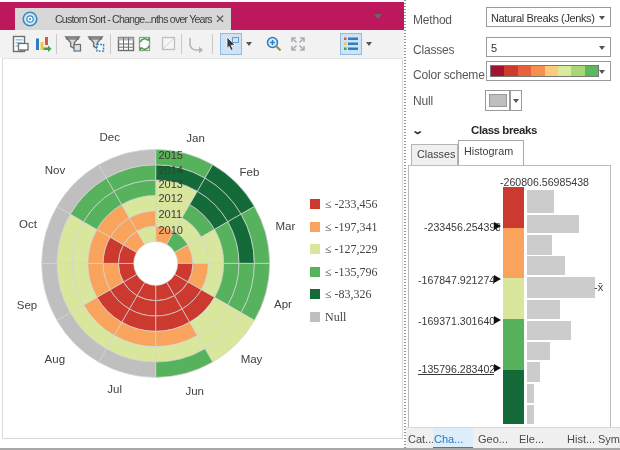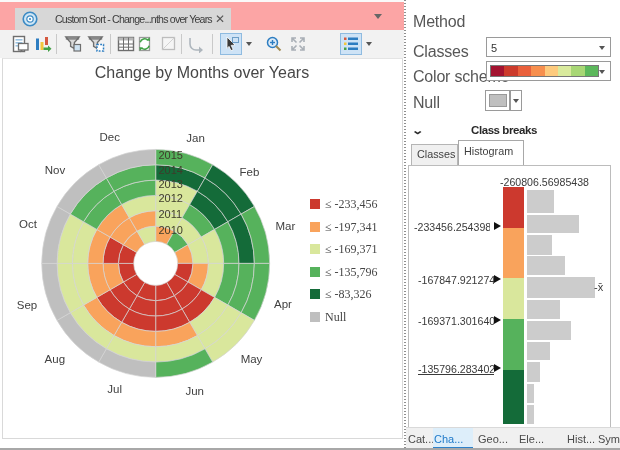--- a/index.html
+++ b/index.html
@@ -1,31 +1,31 @@
 <!DOCTYPE html>
 <html><head>
 <meta charset="utf-8">
 <style>
 * { margin:0; padding:0; box-sizing:border-box; }
 html,body { width:620px; height:450px; font-family:"Liberation Sans", sans-serif; background:#fff; overflow:hidden; }
 .abs { position:absolute; }
 #app { position:relative; width:620px; height:450px; }
-#tabbar { position:absolute; left:0; top:0; width:459px; height:30px; background:#fca5a5;padding-left:12px; }
+#tabbar { position:absolute; left:0; top:0; width:459px; height:30px; background:#be185d;padding-left:12px; }
 #tab { position:absolute; left:15px; top:8px; width:216px; height:22px; background:#d7d7d7; }
 #tab .ticon { position:absolute; left:7px; top:3px; }
 #tab .ttext { position:absolute; left:40px; top:4.5px; font-size:10.6px; letter-spacing:-0.8px; color:#3c3c3c; white-space:nowrap; width:158px; overflow:hidden; }
 #tab .tx { position:absolute; left:200px; top:4px; font-size:12px; color:#555; }
 #tabdd { position:absolute; left:374px; top:14px; width:0; height:0; border-left:4.5px solid transparent; border-right:4.5px solid transparent; border-top:5px solid #666; }
 #toolbar { position:absolute; left:0; top:30px; width:404px; height:28px; background:#f2f2f2; }
 .sep { position:absolute; top:4px; width:1px; height:20px; background:#c9c9c9; }
 #chartpanel { position:absolute; left:2px; top:58px; width:401px; height:381px; background:#fff; border:1px solid #d9d9d9; border-top-color:#e4e4e4; }
 #title { position:absolute; left:0; top:64px; width:404px; text-align:center; font-size:16px; color:#474747; }
 #split { position:absolute; left:404px; top:0; width:2px; height:450px; background-image:repeating-linear-gradient(to bottom,#8f8f8f 0 1px,#ffffff 1px 3px); }
 #rpanel { position:absolute; left:406px; top:0; width:214px; height:450px; background:#fff; }
-.plabel { position:absolute; font-size:16px; letter-spacing:-0.2px; color:#575757; white-space:nowrap; }
+.plabel { position:absolute; font-size:12px; letter-spacing:-0.2px; color:#575757; white-space:nowrap; }
 .dd { position:absolute; background:#fff; border:1px solid #9a9a9a; }
 .ddv { position:absolute; left:4px; top:3.5px; font-size:11px; letter-spacing:-0.38px; color:#333; white-space:nowrap; }
 .dda { position:absolute; width:0; height:0; border-left:3.5px solid transparent; border-right:3.5px solid transparent; border-top:4px solid #555; }
 .lgsw { position:absolute; left:310px; width:10px; height:10px; }
 .lgtx { position:absolute; left:325px; font-size:12px; color:#454545; white-space:nowrap;font-family:Liberation Serif, serif; }
 #cbhdr { position:absolute; left:427px; top:123.5px; font-size:11.5px; font-weight:bold; letter-spacing:-0.42px; color:#282828;margin-left:44px; }
 #cbchev { position:absolute; left:413px; top:124px; font-size:11px; font-weight:bold; color:#2b2b2b; transform:scaleX(1.4); }
 .tabc { position:absolute; font-size:10.8px; color:#3f3f3f; }
 #histbox { position:absolute; left:408px; top:165px; width:203px; height:263px; background:#fff; border:1px solid #bcbcbc; }
 .hbar { position:absolute; background:#ccc; }
@@ -221,36 +221,39 @@
 <text x="28.0" y="227.5" text-anchor="middle" font-size="11.5" fill="#414141">Oct</text>
 <text x="55.0" y="173.7" text-anchor="middle" font-size="11.5" fill="#414141">Nov</text>
 <text x="109.8" y="141.0" text-anchor="middle" font-size="11.5" fill="#414141">Dec</text>
 <text x="158.5" y="233.5" font-size="11" fill="#3e3c2b">2010</text>
 <text x="158.5" y="217.5" font-size="11" fill="#3e3c2b">2011</text>
 <text x="158.5" y="202.3" font-size="11" fill="#3e3c2b">2012</text>
 <text x="158.5" y="187.7" font-size="11" fill="#3e3c2b">2013</text>
 <text x="158.5" y="173.5" font-size="11" fill="#3e3c2b">2014</text>
 <text x="158.5" y="158.5" font-size="11" fill="#3e3c2b">2015</text>
 </svg>
-<div id="title">Change by Months over Years</div>
 <div class="lgsw" style="top:199.0px;background:#cc392e;"></div>
     <div class="lgtx" style="top:197.0px;">≤ -233,456</div>
     <div class="lgsw" style="top:221.6px;background:#f9a35c;"></div>
     <div class="lgtx" style="top:219.6px;">≤ -197,341</div>
     <div class="lgsw" style="top:244.1px;background:#d9e79c;"></div>
-    <div class="lgtx" style="top:242.1px;">≤ -169,371</div>
+    <div class="lgtx" style="top:242.1px;">≤ -127,229</div>
     <div class="lgsw" style="top:266.6px;background:#56b25c;"></div>
     <div class="lgtx" style="top:264.6px;">≤ -135,796</div>
     <div class="lgsw" style="top:289.2px;background:#146b39;"></div>
     <div class="lgtx" style="top:287.2px;">≤ -83,326</div>
     <div class="lgsw" style="top:311.8px;background:#bfbfbf;"></div>
     <div class="lgtx" style="top:309.8px;">Null</div>
 <div id="split"></div>
 <div id="rpanel"></div>
 <div class="plabel" style="left:413px;top:12.5px;">Method</div>
+    <div class="dd" style="left:486px;top:7px;width:125px;height:20px;">
+      <span class="ddv">Natural Breaks (Jenks)</span>
+      <span class="dda" style="right:5px;top:8px;"></span>
+    </div>
     <div class="plabel" style="left:413px;top:43px;">Classes</div>
     <div class="dd" style="left:486px;top:37px;width:125px;height:20px;">
       <span class="ddv">5</span>
       <span class="dda" style="right:5px;top:8px;"></span>
     </div>
     <div class="plabel" style="left:413px;top:68px;">Color scheme</div>
     <div class="dd" style="left:486px;top:60.5px;width:125px;height:20px;">
       <div class="abs" style="left:3px;top:3px;width:109px;height:12.5px;background:linear-gradient(to right,#a31330 0 12.5%,#cc3b2c 0 25%,#e9603c 0 37.5%,#f78f4e 0 50%,#fdca7d 0 62.5%,#d9ea9d 0 75%,#a8d775 0 87.5%,#5cb85c 0 100%);border:1px solid #777;"></div>
       <span class="dda" style="right:5px;top:8px;"></span>
     </div>
@@ -279,21 +282,21 @@
     <div class="hbar" style="left:526.5px;top:234.7px;width:25.5px;height:19.9px;"></div>
     <div class="hbar" style="left:526.5px;top:256.4px;width:38px;height:18.7px;"></div>
     <div class="hbar" style="left:526.5px;top:277.0px;width:68px;height:21.2px;"></div>
     <div class="hbar" style="left:526.5px;top:300.0px;width:33.5px;height:18.6px;"></div>
     <div class="hbar" style="left:526.5px;top:320.5px;width:44.5px;height:19.9px;"></div>
     <div class="hbar" style="left:526.5px;top:341.7px;width:23px;height:18.7px;"></div>
     <div class="hbar" style="left:526.5px;top:362.2px;width:13.5px;height:19.9px;"></div>
     <div class="hbar" style="left:526.5px;top:384.0px;width:7px;height:18.7px;"></div>
     <div class="hbar" style="left:526.5px;top:404.5px;width:7.5px;height:19.9px;"></div>
     <div class="abs" style="left:594px;top:281px;font-size:11px;color:#3a3a3a;">-x̄</div>
-    <div class="brklbl" style="left:414px;top:220.7px;width:76px;">-233456.254398</div>
+    <div class="brklbl" style="left:424px;top:220.7px;width:76px;">-233456.254398</div>
     <div class="brkmark" style="left:494px;top:221.7px;"></div>
     <div class="brklbl" style="left:418px;top:273.5px;width:76px;">-167847.921274</div>
     <div class="brkmark" style="left:494px;top:274.5px;"></div>
     <div class="brklbl" style="left:418px;top:314.8px;width:76px;">-169371.301640</div>
     <div class="brkmark" style="left:494px;top:315.8px;"></div>
     <div class="brklbl" style="left:418px;top:362.7px;width:76px;text-decoration:underline;">-135796.283402</div>
     <div class="brkmark" style="left:494px;top:363.7px;"></div>
 <div id="btabs">
       <span style="left:2px;">Cat...</span>
       <span style="left:27px;top:0;width:40px;height:21px;background:#ddeefa;border-bottom:2px solid #2e81c9;"></span>

